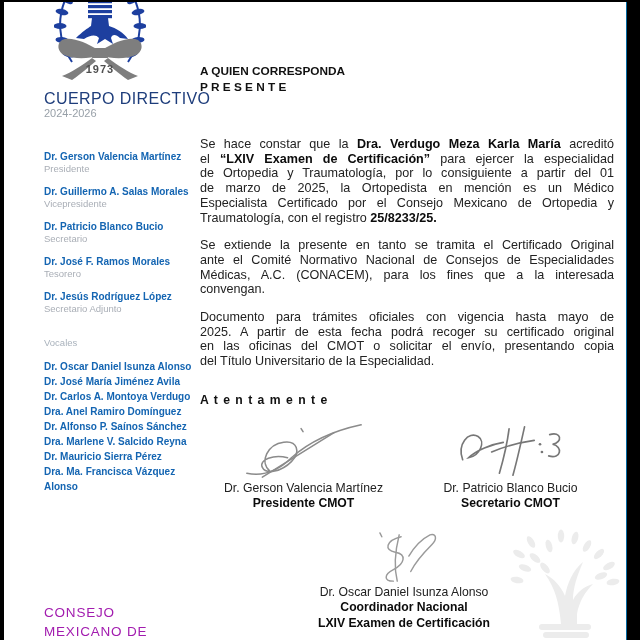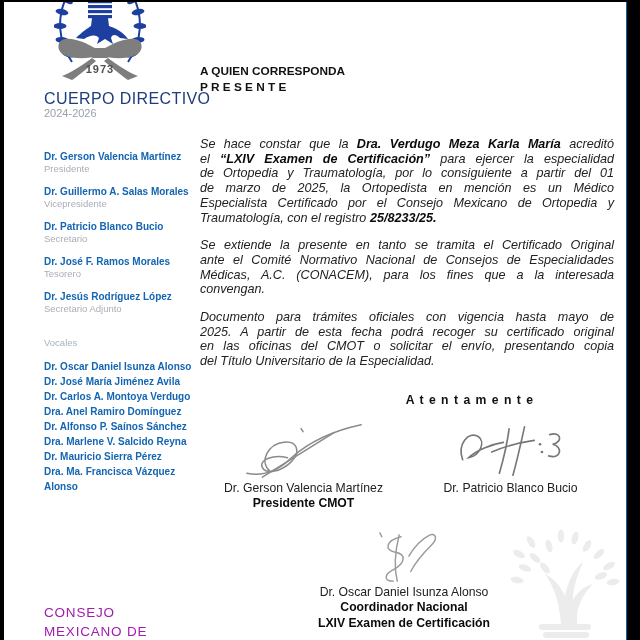--- a/index.html
+++ b/index.html
@@ -21,26 +21,26 @@
   .officer-role{font-size:9.5px;color:#a9aeb6;line-height:12px;}
   .vocales{position:absolute;left:40px;top:334px;width:160px;}
   .vocales-label{font-size:9.5px;color:#a9b2bc;line-height:13px;margin-bottom:10px;}
   .vocal-name{font-size:10px;font-weight:bold;color:#1465b2;line-height:15px;}
   .org-name{position:absolute;left:40px;top:601px;font-size:13.5px;color:#a21caf;
             letter-spacing:.8px;line-height:19px;}
 
   
   .main{position:absolute;left:196px;top:62px;width:414px;color:#222;}
   .salutation{font-size:11.8px;font-weight:bold;color:#111;line-height:15.5px;margin-bottom:42px;}
-  .para{font-size:12.6px;line-height:14.7px;margin-bottom:13px;font-style:italic;}
+  .para{font-size:12.6px;line-height:14.7px;margin-bottom:13px;}
   .jline{text-align:justify;text-align-last:justify;}
   .jline-last{text-align:left;text-align-last:left;}
   .b{font-weight:bold;color:#0b0b0b;}
   .closing{font-size:12.2px;font-weight:bold;color:#111;letter-spacing:1px;
-           text-align:right;margin:24px 80px 12px 0;}
+           text-align:left;margin:24px 80px 12px 0;}
   .sig-row{display:flex;margin-top:2px;}
   .sig-block{width:50%;text-align:center;}
   .sig-img{height:62px;display:flex;align-items:flex-end;justify-content:center;}
   .sig-img-3{height:54px;display:flex;align-items:flex-end;justify-content:center;}
   .sig-name{font-size:12.2px;color:#222;line-height:15px;}
   .sig-role{font-size:12.2px;font-weight:bold;color:#0b0b0b;line-height:15.5px;}
   .sig-block-center{width:380px;margin:20px auto 0 14px;text-align:center;}
 
   
   .watermark{position:absolute;left:501px;top:526px;width:120px;height:114px;}
@@ -194,20 +194,21 @@
               <path d="M40 30 C54 24 70 20 84 18"></path>
               <path d="M100 12 C112 8 114 20 103 22 C114 24 112 38 99 34"></path>
             </g>
             <g fill="#777">
               <circle cx="90" cy="22" r="1.4"></circle>
               <circle cx="92" cy="30" r="1.4"></circle>
             </g>
           </svg>
         </div>
         <div class="sig-name">Dr. Patricio Blanco Bucio</div>
+        <div class="sig-role">Secretario CMOT</div>
       </div>
     </div>
 
     <div class="sig-block-center">
       <div class="sig-img-3">
         <svg width="110" height="54" viewBox="0 0 110 56">
           <g stroke="#9a9a9a" stroke-width="1.5" fill="none" stroke-linecap="round">
             <path d="M30 2 L32 6"></path>
             <path d="M52 6 C36 10 34 20 46 22 C58 24 56 34 44 40 C34 45 34 52 44 52"></path>
             <path d="M50 4 C46 20 44 36 48 52"></path>

